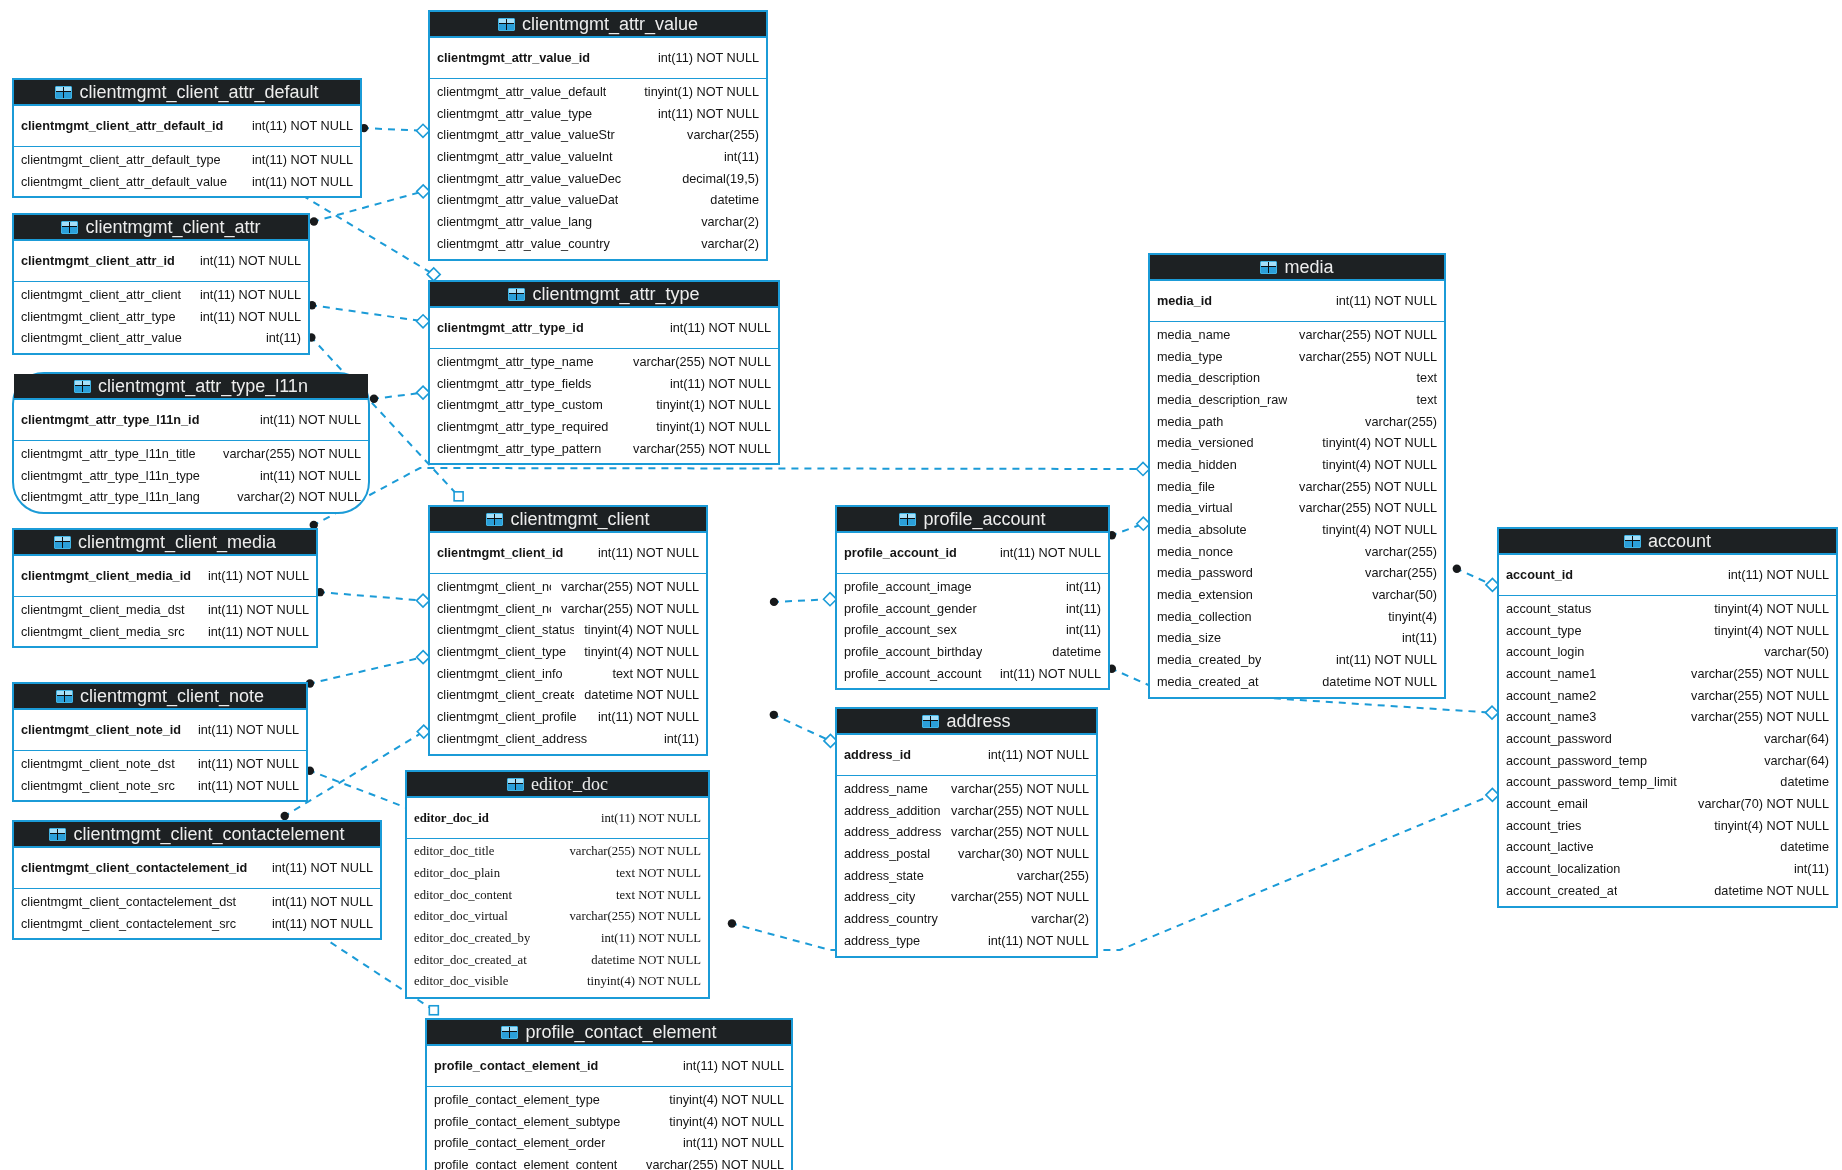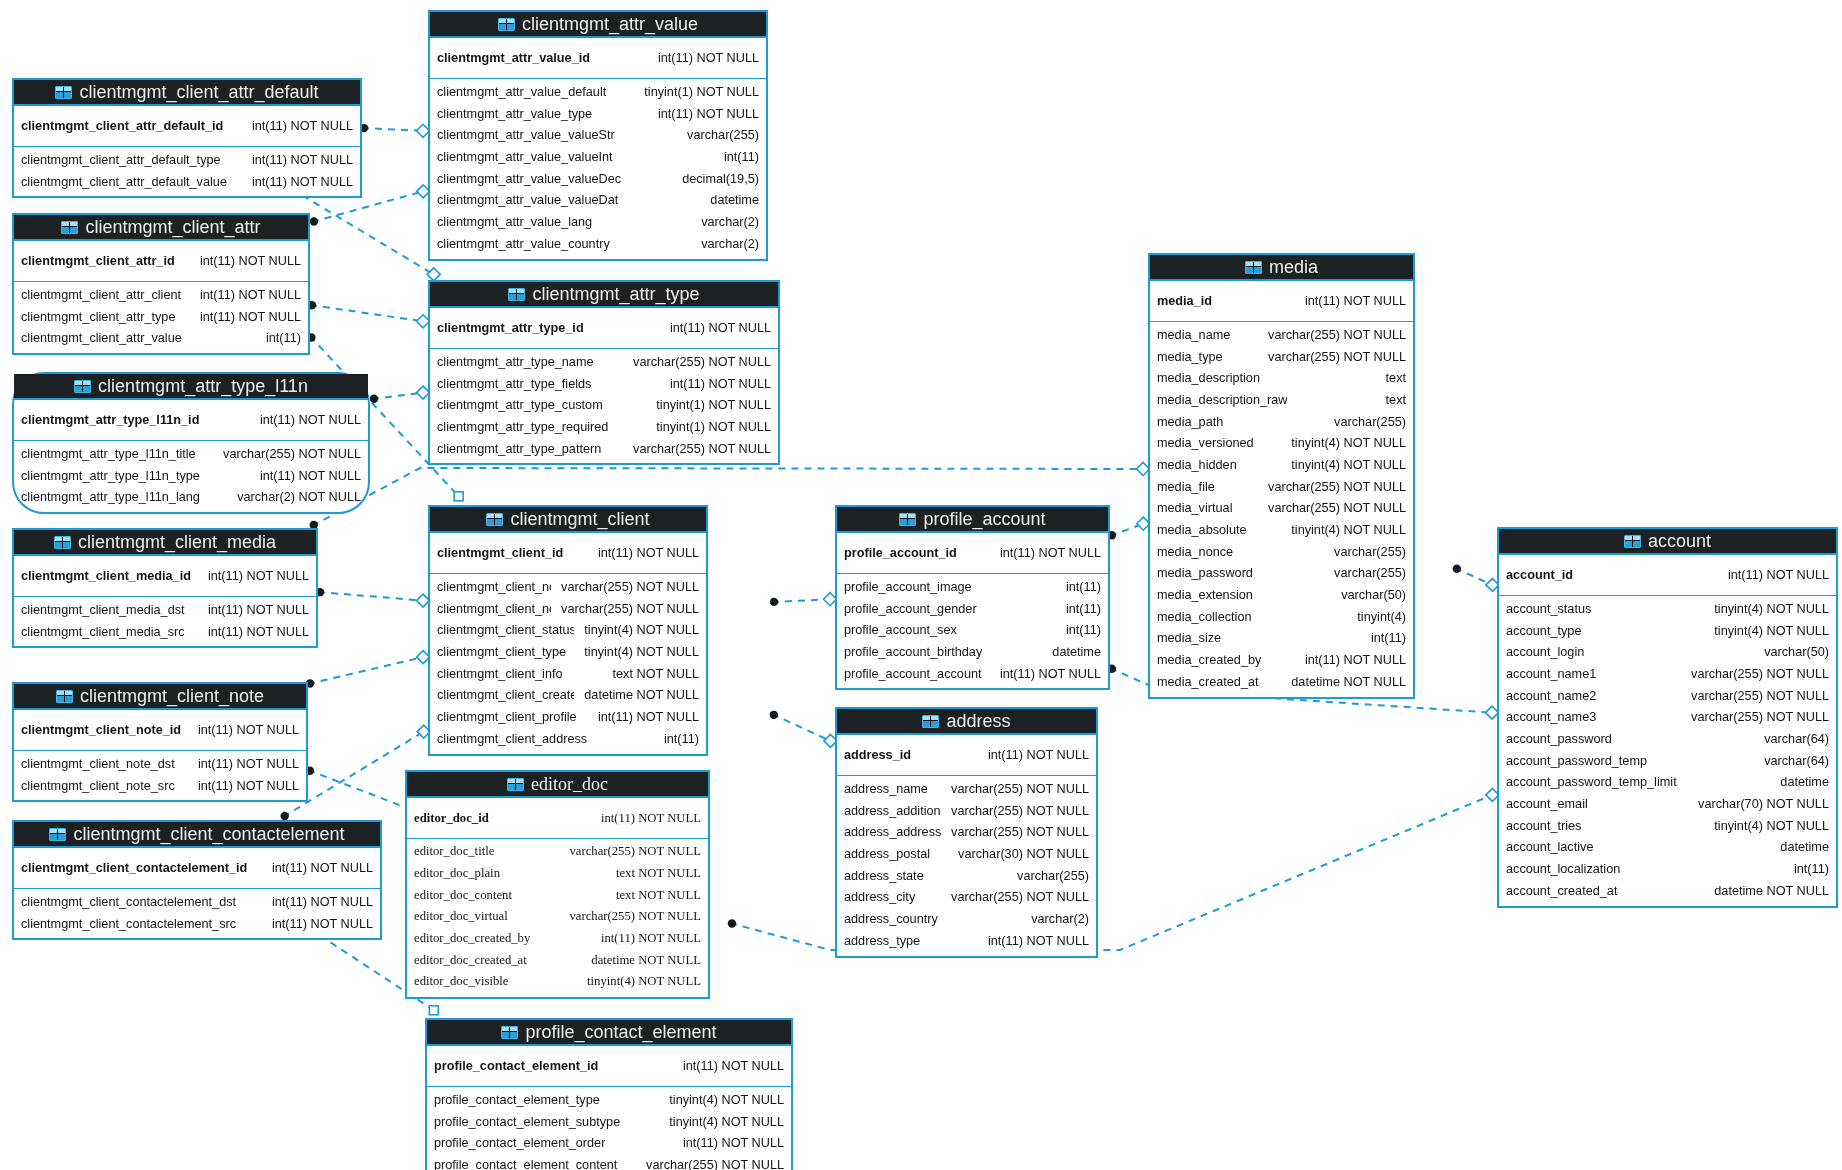--- a/index.html
+++ b/index.html
@@ -573,21 +573,21 @@
           <div class="crow">
             <span class="cname">address_country</span>
             <span class="ctype">varchar(2)</span>
           </div>
           <div class="crow">
             <span class="cname">address_type</span>
             <span class="ctype">int(11) NOT NULL</span>
           </div>
         </div>
       </div>
-      <div class="erd-table" style="left: 1148px; top: 253px; width: 267px;">
+      <div class="erd-table" style="left: 1148px; top: 253px; width: 298px;">
         <div class="tbl-header">
           <span class="tbl-icon">
             <span class="ic light"></span>
             <span class="ic light"></span>
             <span class="ic dark"></span>
             <span class="ic dark"></span>
           </span>
           <span class="tbl-title">media</span>
         </div>
         <div class="tbl-pk">

